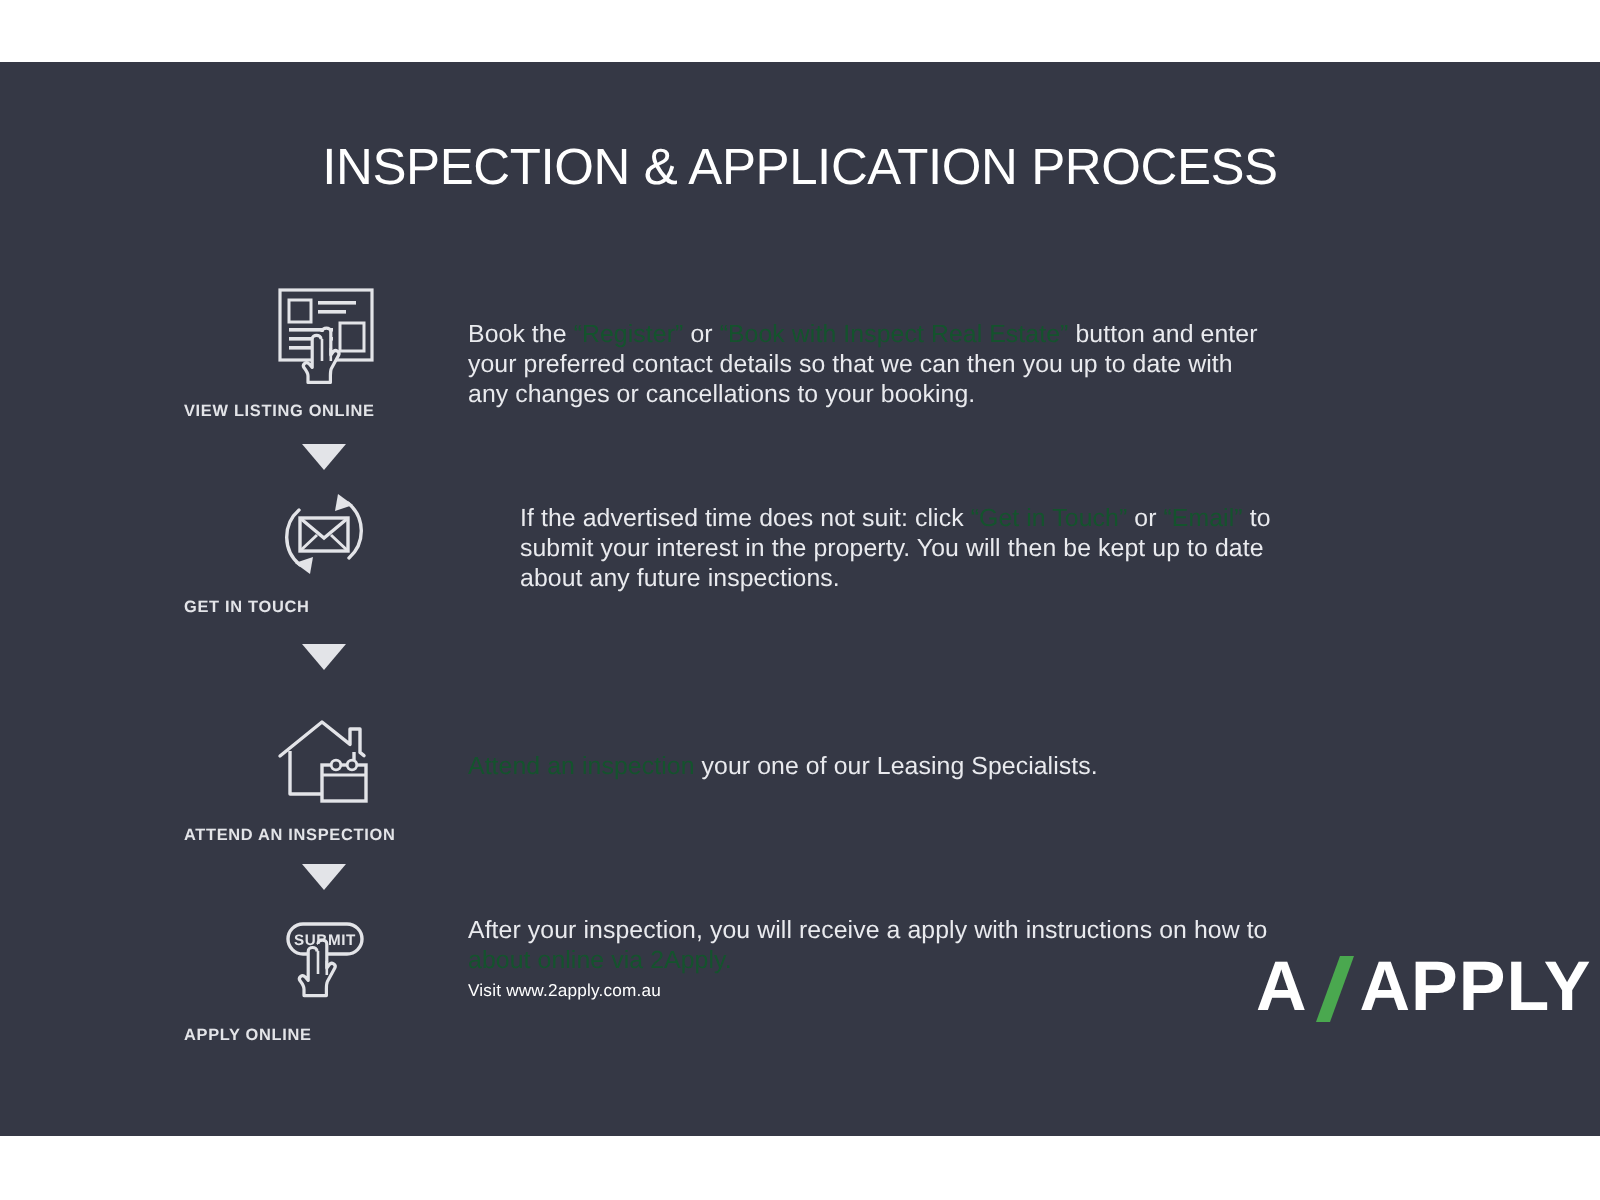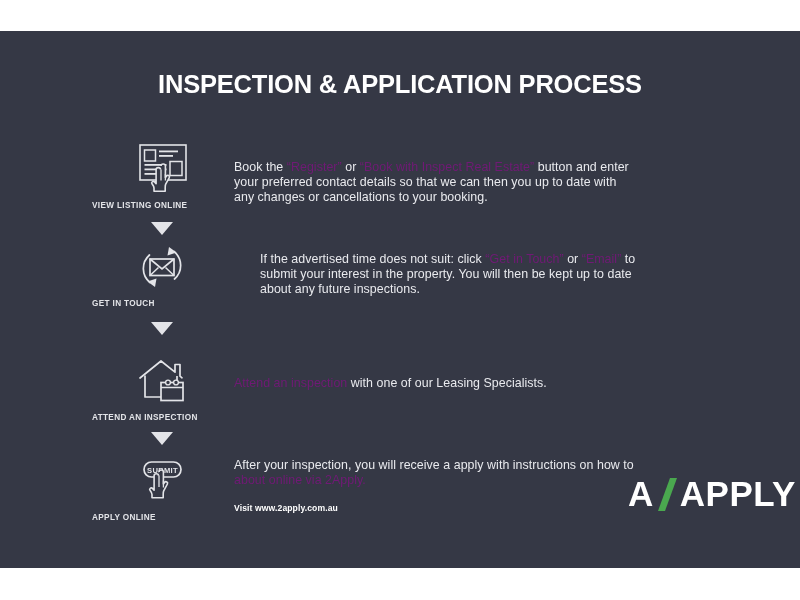--- a/index.html
+++ b/index.html
@@ -31,21 +31,21 @@
   }
 
   .title {
     position: absolute;
     left: 0;
     top: 70px;
     width: 800px;
     text-align: center;
     color: #ffffff;
     font-size: 25.5px;
-    font-weight: bold;
+    font-weight: normal;
     letter-spacing: -0.2px;
     white-space: nowrap;
   }
 
   
   .step {
     position: absolute;
     left: 0;
     width: 800px;
   }
@@ -77,26 +77,25 @@
   .step-body {
     position: absolute;
     left: 234px;
     width: 400px;
     color: #e9eaee;
     font-size: 12.4px;
     line-height: 15.2px;
     letter-spacing: 0.05px;
   }
 
-  .green { color: #701a75; }
+  .green { color: #14532d; }
 
   .note {
-    margin-top: 13px;
     font-size: 8.6px;
-    font-weight: bold;
+    font-weight: normal;
     color: #ffffff;
     letter-spacing: 0.1px;
   }
 
   
   .connector {
     position: absolute;
     left: 92px;
     width: 140px;
     text-align: center;
@@ -206,21 +205,21 @@
           <path d="M47 22 L47 26" fill="none" stroke="#e3e4e8" stroke-width="1.7"></path>
           <rect x="31" y="28.5" width="22" height="18" fill="#353845" stroke="#e3e4e8" stroke-width="1.7"></rect>
           <path d="M31 33.5 L53 33.5" fill="none" stroke="#e3e4e8" stroke-width="1.5"></path>
           <circle cx="38" cy="28.5" r="2.4" fill="#353845" stroke="#e3e4e8" stroke-width="1.4"></circle>
           <circle cx="46" cy="28.5" r="2.4" fill="#353845" stroke="#e3e4e8" stroke-width="1.4"></circle>
         </svg>
       </div>
       <div class="step-label">ATTEND AN INSPECTION</div>
     </div>
     <div class="step-body" style="top:24px;">
-      <span class="green">Attend an inspection</span><span> with one of our Leasing Specialists.</span>
+      <span class="green">Attend an inspection</span><span> your one of our Leasing Specialists.</span>
     </div>
   </div>
 
   <div class="connector" style="top:432px;">
     <svg width="22" height="13" viewBox="0 0 22 13">
         <polygon points="0,0 22,0 11,13" fill="#e3e4e8"></polygon>
       </svg>
   </div>
 
   <div class="step" style="top:452px;">

